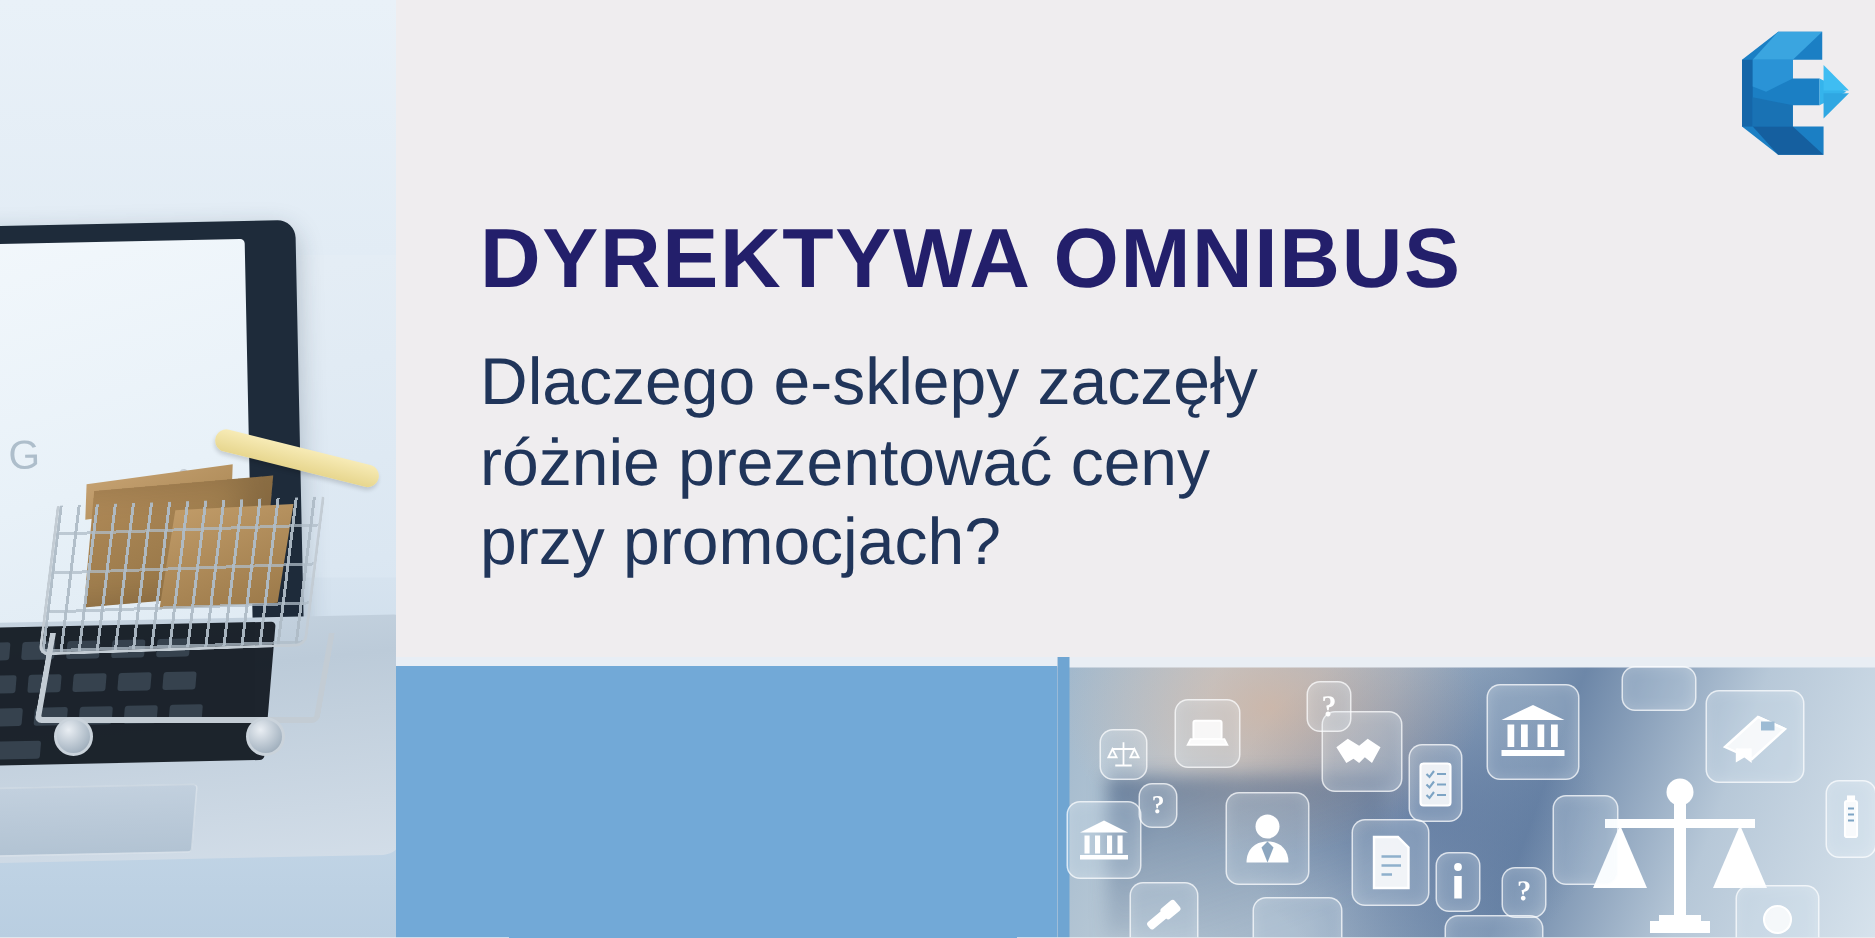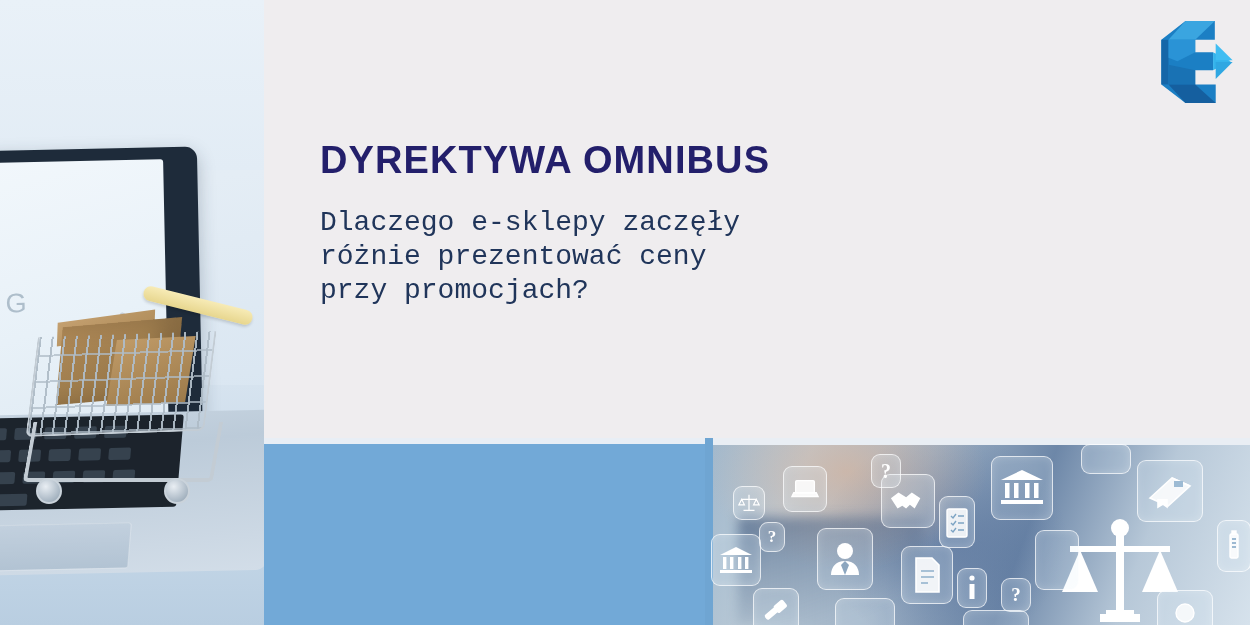--- a/index.html
+++ b/index.html
@@ -123,27 +123,27 @@
   .logo-text div{
     font-size:15.5px; font-weight:bold; color:#1e1e1e; letter-spacing:.3px;
   }
 
   
   .headline{
     position:absolute; left:320px; top:139px; width:660px;
   }
   .title{
     font-family:"Liberation Sans", sans-serif;
-    font-weight:bold; font-size:38px; letter-spacing:1.1px;
+    font-weight:bold; font-size:56px; letter-spacing:1.1px;
     color:#231f6b; white-space:nowrap;
   }
   .subtitle{
     margin-top:24px;
-    font-family:Liberation Mono, monospace;
-    font-size:28px; line-height:1.22; color:#20355a;
+    font-family:Liberation Sans, sans-serif;
+    font-size:44px; line-height:1.22; color:#20355a;
     white-space:pre-line;
   }
 
   
   .blue-block{
     position:absolute; left:264px; top:444px; width:441px; height:181px;
     background:#72a9d7;
   }
   .blue-seam{
     position:absolute; left:264px; top:438px; width:441px; height:6px;

